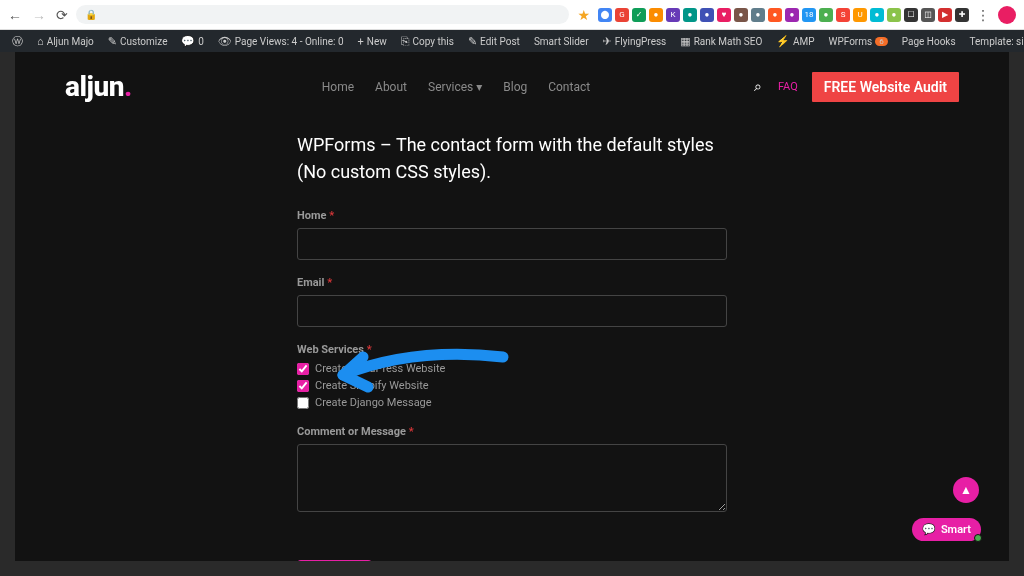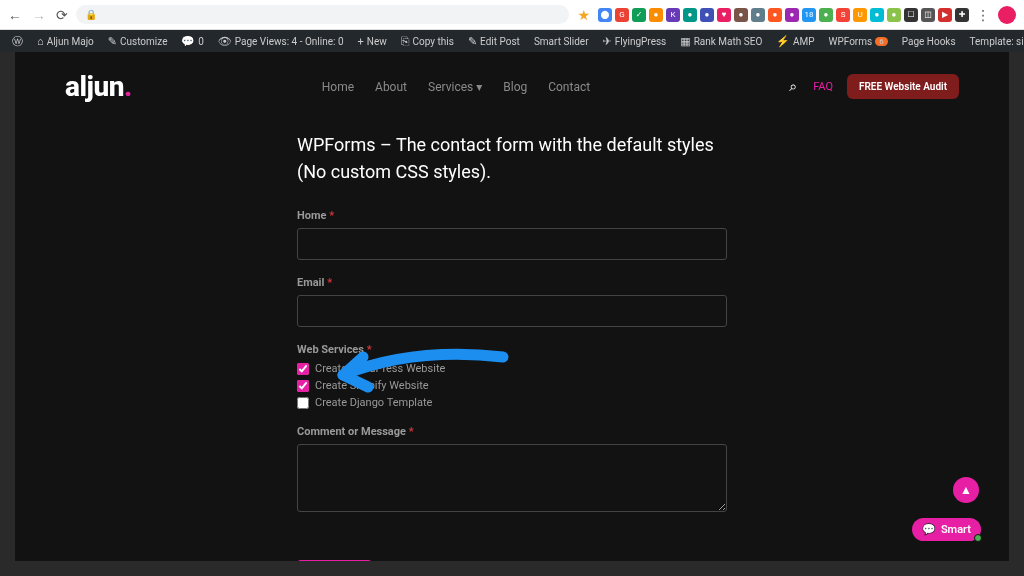--- a/index.html
+++ b/index.html
@@ -28,21 +28,21 @@
 
   
   .hdr { display:flex; align-items:center; padding:18px 50px; }
   .logo { color:#fff; font-weight:800; font-size:28px; letter-spacing:-0.5px;text-align:right; }
   .logo .dot2 { color:#e71fa5; }
   .mainnav { display:flex; gap:21px; margin-left:190px; }
   .mainnav a { color:#8a8a8a; text-decoration:none; font-size:12px; cursor:pointer; }
   .spacer { flex:1; }
   .search-icon { color:#fff; font-size:14px; margin-right:16px; cursor:pointer; }
   .faq { color:#e71fa5; font-size:11px; margin-right:14px; cursor:pointer; }
-  .cta { background:#7f1d1d; color:#fff; border:none; padding:7px 12px; border-radius:6px; font-size:10px; font-weight:600; cursor:pointer; }
+  .cta { background:#ef4444; color:#fff; border:none; padding:7px 12px; border-radius:1px; font-size:14px; font-weight:600; cursor:pointer; }
 
   
   .content { max-width:430px; margin:0 auto; padding:10px 0 0 0; position:relative; }
   .title { color:#fff; font-size:18px; font-weight:400; line-height:1.5; margin-bottom:24px; }
   .fld-label { color:#999; font-size:11px; font-weight:700; margin-bottom:6px; display:block; }
   .req { color:#d63638; }
   .fld-input { width:100%; background:transparent; border:1px solid #444; border-radius:3px; padding:8px; color:#fff; font-size:12px; margin-bottom:16px; }
   .fld-textarea { width:100%; background:transparent; border:1px solid #444; border-radius:3px; padding:8px; color:#fff; font-size:12px; height:68px; resize:both; margin-bottom:16px; }
   .chk-row { display:flex; align-items:center; gap:6px; margin-bottom:4px; }
   .chk { width:12px; height:12px; accent-color:#e71fa5; cursor:pointer; }
@@ -196,21 +196,21 @@
       <div class="chk-row">
         <input type="checkbox" class="chk" checked="" style="">
         <span class="chk-label">Create WordPress Website</span>
       </div>
       <div class="chk-row">
         <input type="checkbox" class="chk" checked="" style="">
         <span class="chk-label">Create Shopify Website</span>
       </div>
       <div class="chk-row">
         <input type="checkbox" class="chk" style="">
-        <span class="chk-label">Create Django Template</span>
+        <span class="chk-label">Create Django Message</span>
       </div>
     </div>
 
     <label class="fld-label"><span>Comment or Message</span> <span class="req">*</span></label>
     <textarea class="fld-textarea" style=""></textarea>
 
     <button class="submit">Submit</button>
   </div>
 
   <svg class="arrow" width="200" height="60" viewBox="0 0 200 60">

